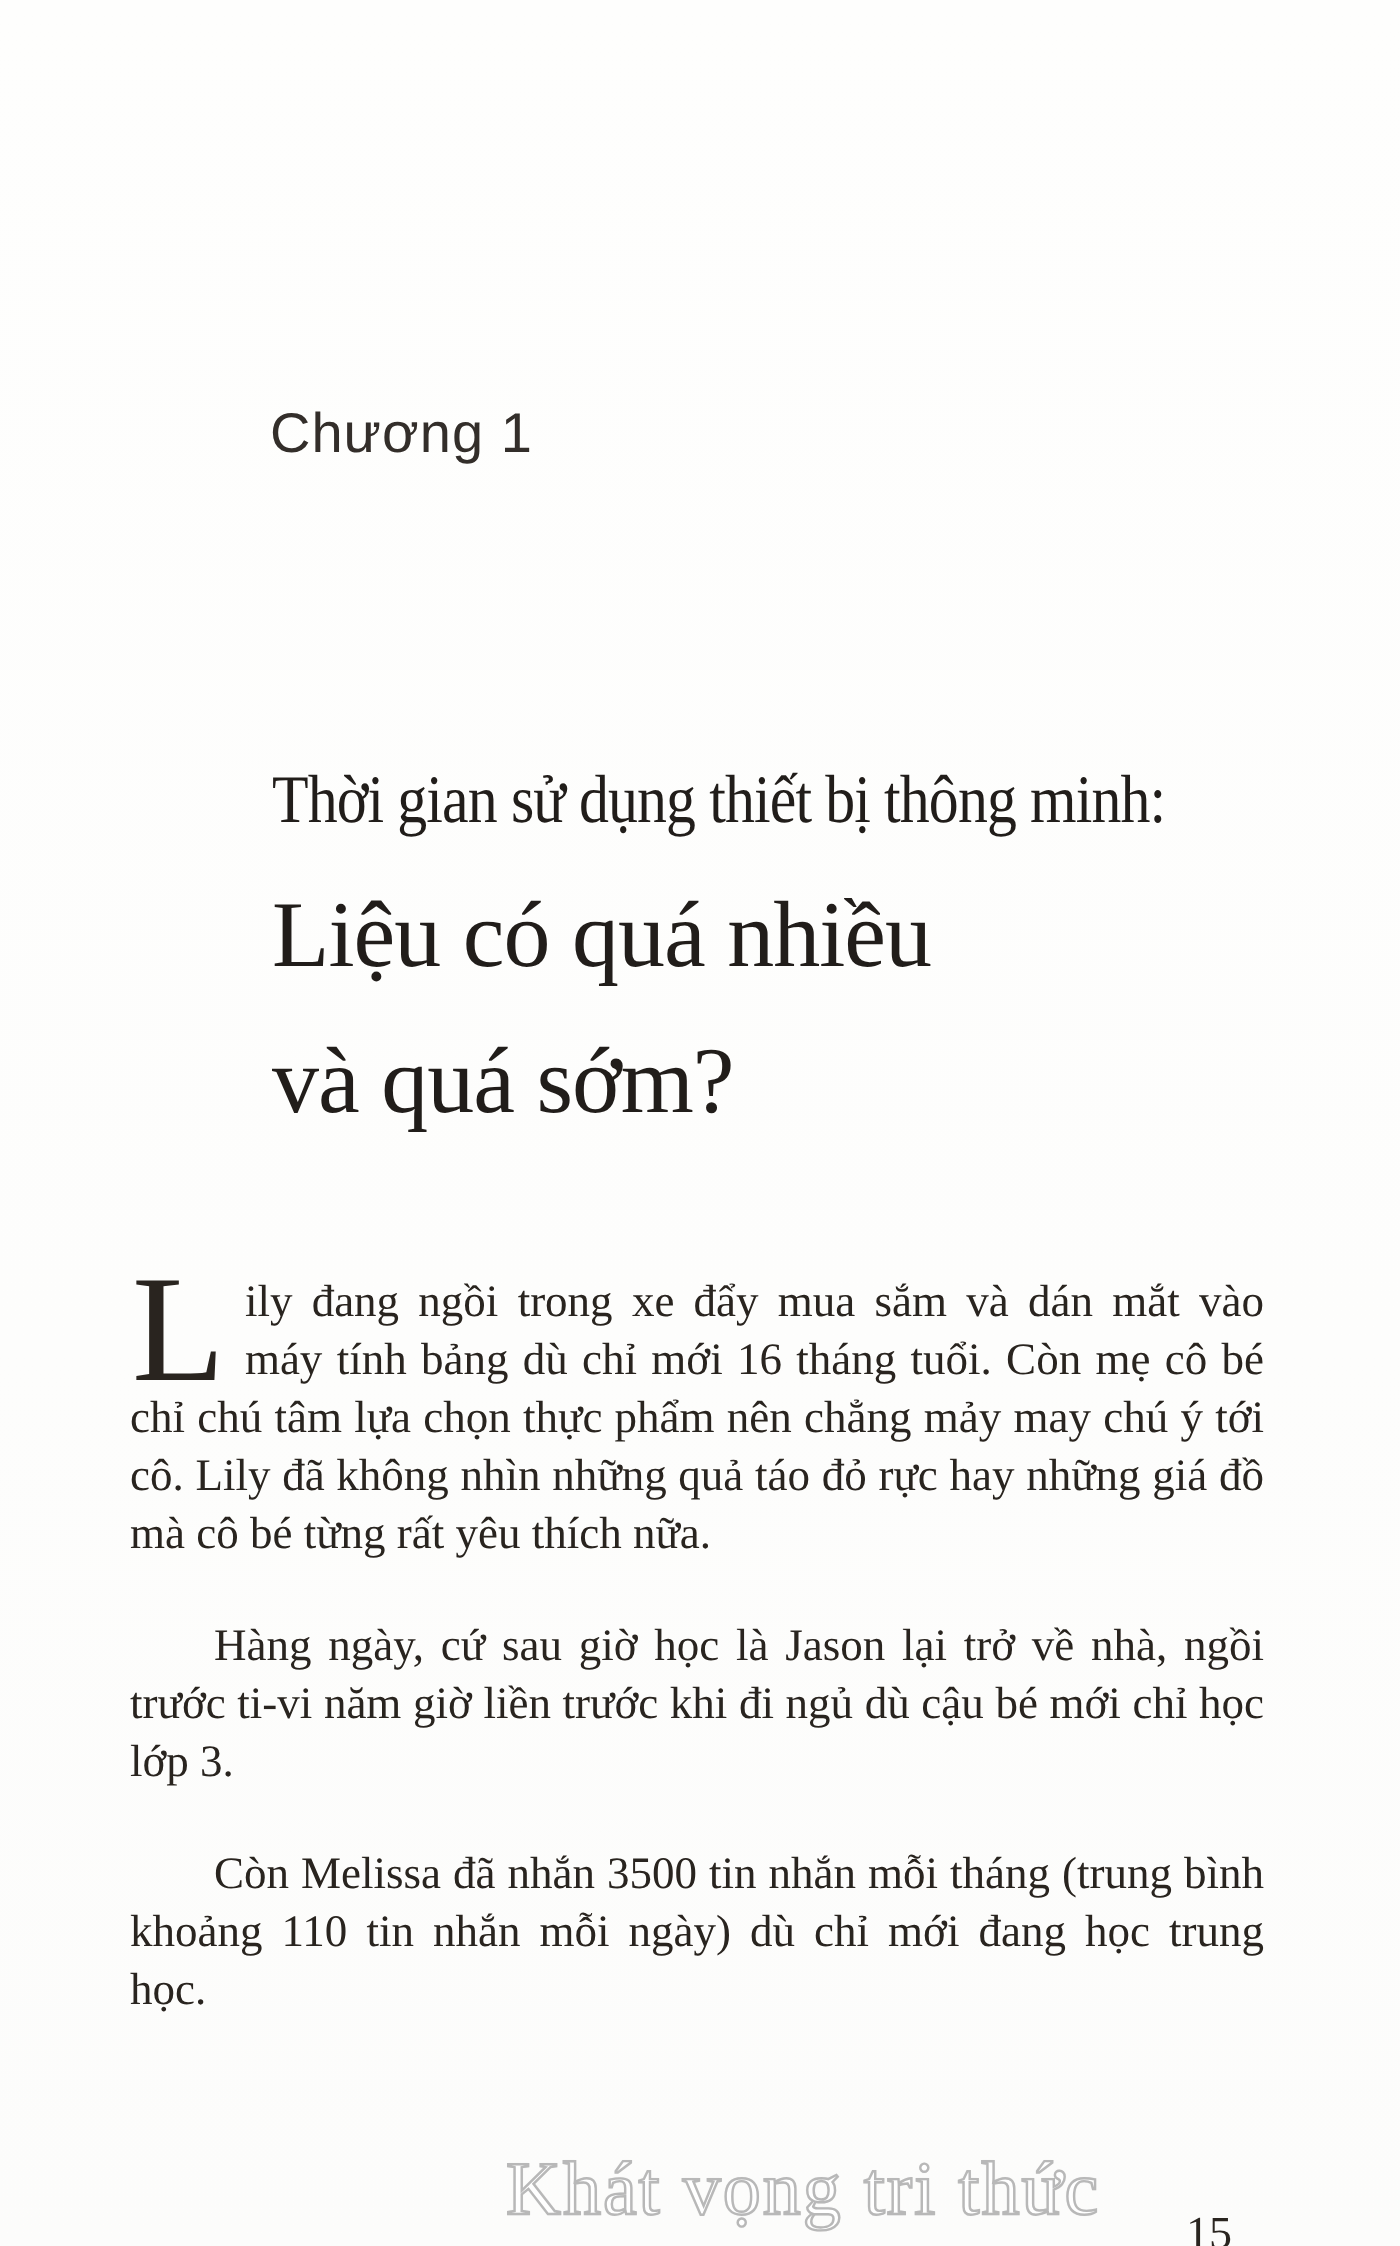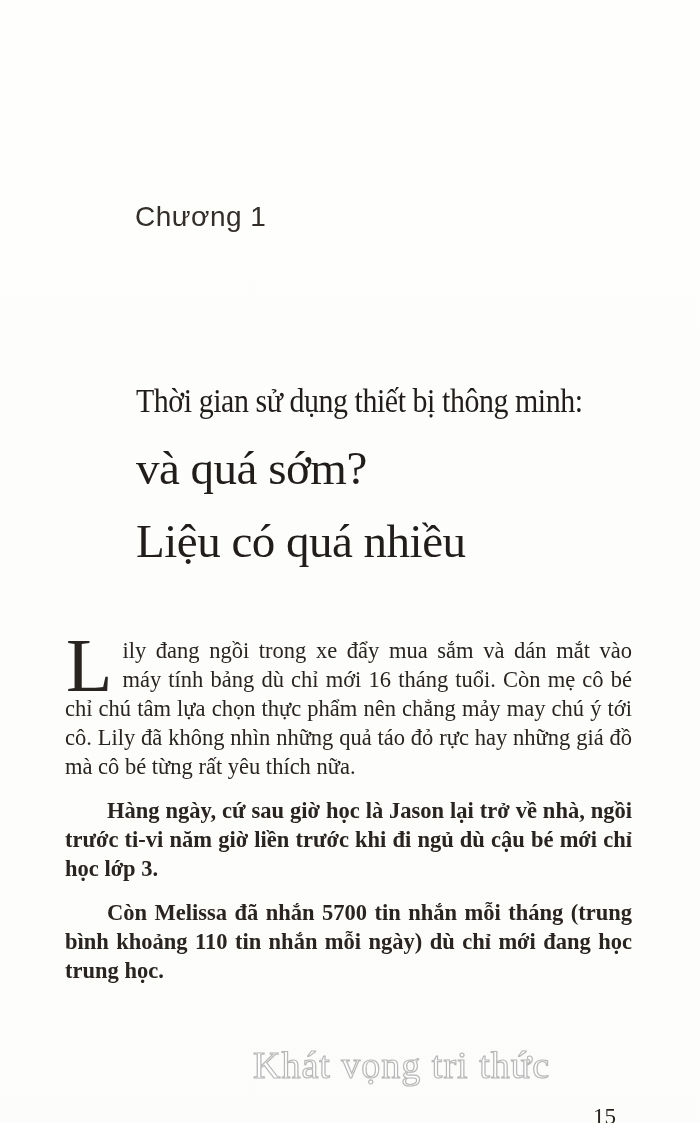--- a/index.html
+++ b/index.html
@@ -52,21 +52,21 @@
   .body-text {
     position: absolute;
     left: 65px; top: 636px;
     width: 567px;
     font-size: 22.5px;
     line-height: 29px;
     text-align: justify;
     color: #29241f;
   }
   .body-text p { margin: 0; }
-  .body-text p + p { margin-top: 15px; text-indent: 42px; font-weight: bold; }
+  .body-text p + p { margin-top: 27px; text-indent: 42px; }
   .drop-cap {
     float: left;
     font-size: 76px;
     line-height: 54px;
     height: 54px;
     margin: 2px 10px 0 1px;
     color: #29241f;
   }
 
   
@@ -76,21 +76,21 @@
     font-size: 96px;
     line-height: 1;
     letter-spacing: -2px;
     color: #ffffff;
     -webkit-text-stroke: 1.5px #b4b4b4;
     text-shadow: 0 0 1px #c4c4c4;
     white-space: nowrap;
   }
   .watermark-tagline {
     position: absolute;
-    left: 253px; top: 1046px;
+    left: 253px; top: 1076px;
     font-size: 38px;
     line-height: 1;
     letter-spacing: 1px;
     color: #ffffff;
     -webkit-text-stroke: 1.2px #b8b8b8;
     text-shadow: 0 0 1px #c8c8c8;
     white-space: nowrap;
   }
 
   
@@ -104,29 +104,29 @@
 </head>
 <body>
 
 <div class="page">
 
   <div class="chapter-label">Chương 1</div>
 
   <div class="title-block">
     <span class="title-sub">Thời gian sử dụng thiết bị thông minh:</span>
     <div class="title-main">
+      <div>Liệu có quá nhiều</div>
       <div>và quá sớm?</div>
-      <div>Liệu có quá nhiều</div>
     </div>
   </div>
 
   <div class="body-text">
     <p><span class="drop-cap">L</span><span>ily đang ngồi trong xe đẩy mua sắm và dán mắt vào máy tính bảng dù chỉ mới 16 tháng tuổi. Còn mẹ cô bé chỉ chú tâm lựa chọn thực phẩm nên chẳng mảy may chú ý tới cô. Lily đã không nhìn những quả táo đỏ rực hay những giá đồ mà cô bé từng rất yêu thích nữa.</span></p>
     <p>Hàng ngày, cứ sau giờ học là Jason lại trở về nhà, ngồi trước ti-vi năm giờ liền trước khi đi ngủ dù cậu bé mới chỉ học lớp 3.</p>
-    <p>Còn Melissa đã nhắn 5700 tin nhắn mỗi tháng (trung bình khoảng 110 tin nhắn mỗi ngày) dù chỉ mới đang học trung học.</p>
+    <p>Còn Melissa đã nhắn 3500 tin nhắn mỗi tháng (trung bình khoảng 110 tin nhắn mỗi ngày) dù chỉ mới đang học trung học.</p>
   </div>
 
 
   <div class="watermark-tagline">Khát vọng tri thức</div>
 
   <div class="page-number">15</div>
 
 </div>
 
 </body></html>

